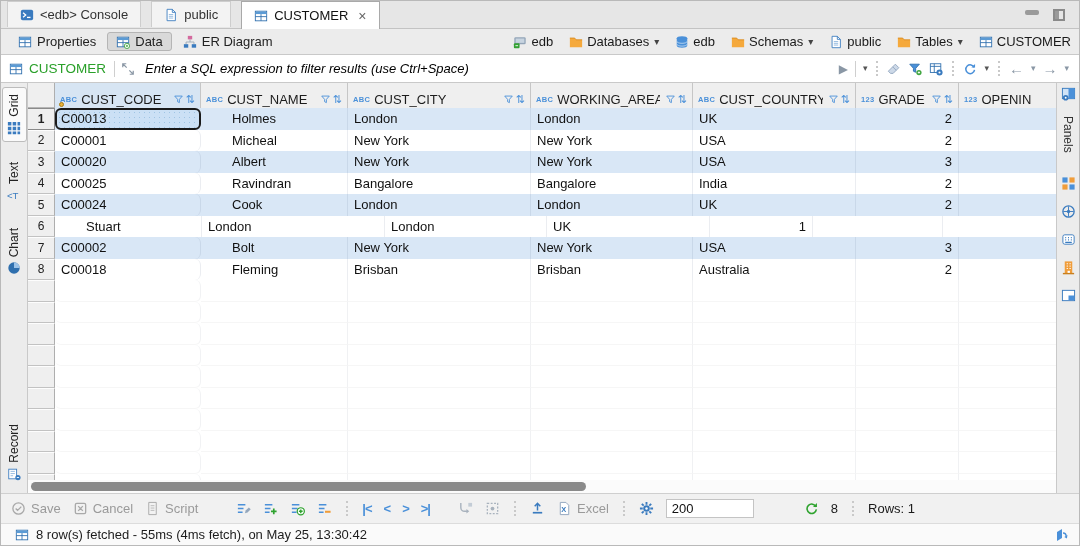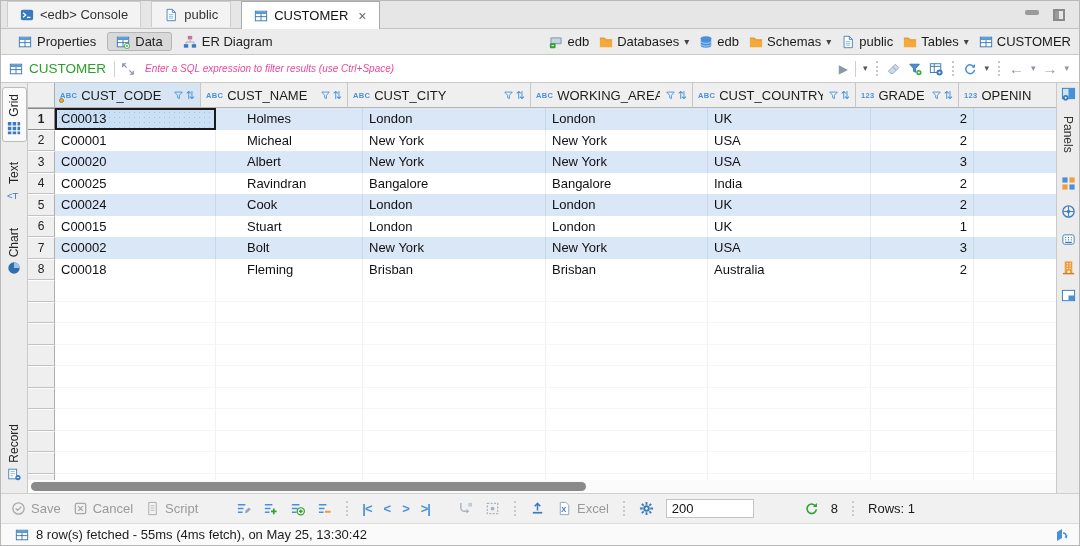--- a/index.html
+++ b/index.html
@@ -14,50 +14,50 @@
   .etab .close{display:none;color:#666;font-size:14px;margin-left:4px;cursor:pointer;}
   .etab .close.show{display:inline;}
   .wincontrols{margin-left:auto;display:flex;align-items:center;gap:14px;padding:0 14px;height:100%;}
   .win-min{width:14px;height:5px;background:#9a9a9a;border-radius:2px;display:block;margin-bottom:4px;}
   .win-max{width:12px;height:12px;border:2px solid #8a8a8a;box-sizing:border-box;background:linear-gradient(to right,#9a9a9a 4px,transparent 4px);display:block;}
   
   .subbar{height:26px;background:#ececec;border-bottom:1px solid #c9c9c9;display:flex;align-items:center;padding:0 8px;box-sizing:border-box;}
   .vtabs{display:flex;align-items:center;height:100%;}
   .vtab{display:flex;align-items:center;gap:5px;font-size:13px;color:#222;padding:2px 9px;border-radius:3px;margin-right:2px;cursor:pointer;}
   .vtab.active{background:#d9d9d9;border:1px solid #b5b5b5;padding:1px 8px;}
-  .crumbs{margin-left:auto;display:flex;align-items:center;gap:10px;}
+  .crumbs{margin-left:auto;display:flex;align-items:center;gap:16px;}
   .crumb{display:flex;align-items:center;gap:4px;font-size:13px;color:#1a1a1a;cursor:pointer;}
   .crumb .caret{display:none;font-size:10px;color:#444;margin-left:1px;}
   .crumb .caret.show{display:inline;}
   
   .filterbar{height:28px;background:#fff;border-bottom:1px solid #c9c9c9;display:flex;align-items:center;padding:0 8px;box-sizing:border-box;gap:6px;}
   .fname{color:#2aa02a;font-size:13.5px;margin-right:2px;}
   .thin-sep{width:1px;height:16px;background:#cfcfcf;}
-  .fplaceholder{flex:1;font-size:10px;font-style:italic;color:#ec4899;padding-left:4px;white-space:nowrap;overflow:hidden;}
+  .fplaceholder{flex:1;font-size:13px;font-style:italic;color:#000000;padding-left:4px;white-space:nowrap;overflow:hidden;}
   .fb-actions{display:flex;align-items:center;gap:7px;padding-right:2px;}
   .glyph{font-size:12px;color:#8a97a5;line-height:1;}
   .glyph.small{font-size:9px;}
   .glyph.dark{color:#555;}
   .dsep{border-left:2px dotted #c9c9c9;height:15px;width:0;margin:0 2px;}
   
   .mainrow{display:flex;height:410px;}
   .lrail{width:27px;background:#ececec;border-right:1px solid #c9c9c9;display:flex;flex-direction:column;align-items:center;padding:4px 0;box-sizing:border-box;}
   .railtab{display:flex;flex-direction:column;align-items:center;gap:4px;padding:6px 0;margin-bottom:14px;cursor:pointer;border-radius:3px;width:25px;}
   .railtab.active{background:#fafafa;border:1px solid #bcbcbc;box-sizing:border-box;}
   .vlabel{writing-mode:vertical-rl;transform:rotate(180deg);font-size:12px;color:#222;}
   .railtab.bottom{margin-top:auto;margin-bottom:2px;}
   .rrail{width:23px;background:#ececec;border-left:1px solid #c9c9c9;display:flex;flex-direction:column;align-items:center;padding:3px 0;box-sizing:border-box;gap:13px;}
   .rlabel{writing-mode:vertical-rl;font-size:12px;color:#333;margin-top:2px;}
   .rrail .ic{width:15px;height:15px;}
   
   .gridarea{flex:1;background:#fff;display:flex;flex-direction:column;overflow:hidden;position:relative;}
   .ghead{display:flex;height:25px;flex:0 0 25px;}
   .corner{width:27px;flex:0 0 27px;background:#efefef;border-right:1px solid #aeaeae;border-bottom:1px solid #b5b5b5;box-sizing:border-box;}
   .hcells{display:flex;flex:1;overflow:hidden;}
-  .hcell{display:flex;align-items:center;background:#efefef;border-right:1px solid #c6c6c6;border-bottom:1px solid #b5b5b5;box-sizing:border-box;padding:8px 5px;font-size:13px;color:#1c1c1c;flex:0 0 auto;cursor:pointer;}
+  .hcell{display:flex;align-items:center;background:#efefef;border-right:1px solid #c6c6c6;border-bottom:1px solid #b5b5b5;box-sizing:border-box;padding:16px 5px;font-size:13px;color:#1c1c1c;flex:0 0 auto;cursor:pointer;}
   .hcell.selected{background:#d7e5f3;}
   .hcell:nth-of-type(1){width:146px;}
   .hcell:nth-of-type(2){width:147px;}
   .hcell:nth-of-type(3){width:183px;}
   .hcell:nth-of-type(4){width:162px;}
   .hcell:nth-of-type(5){width:163px;}
   .hcell:nth-of-type(6){width:103px;}
   .hcell:nth-of-type(7){width:130px;}
   .typ{font-size:7.5px;font-weight:700;color:#4a90d9;margin-right:4px;letter-spacing:0.3px;position:relative;}
   .typ.key::after{content:"";position:absolute;left:-1px;bottom:-3px;width:5px;height:5px;background:#e8b23c;border-radius:50%;border:1px solid #a87c14;box-sizing:border-box;}
@@ -65,21 +65,21 @@
   .hicons{margin-left:auto;display:flex;align-items:center;gap:2px;padding-left:5px;}
   .hicons .ic{width:11px;height:11px;color:#4a90d9;}
   .sortg{font-size:11px;color:#4a90d9;line-height:1;}
   .rows{flex:0 0 auto;}
   .grow{display:flex;height:21.5px;box-sizing:border-box;}
   .rows > .grow:nth-of-type(odd){background:#d9e7f6;}
   .rn{width:27px;flex:0 0 27px;background:#efefef;border-right:1px solid #aeaeae;border-bottom:1px solid #c2c2c2;border-top:1px solid #fdfdfd;box-sizing:border-box;font-size:12px;color:#222;display:flex;align-items:center;justify-content:center;}
   .grow.current .rn{font-weight:700;border-color:#8a8a8a;}
   .cell{flex:0 0 auto;font-size:13px;color:#111;padding:0 6px;display:flex;align-items:center;border-right:1px solid rgba(90,110,140,0.12);box-sizing:border-box;white-space:nowrap;overflow:hidden;}
   .cell.num{justify-content:flex-end;}
-  .c0{width:161px;}.c1{width:147px;padding-left:31px;}.c2{width:183px;}.c3{width:162px;}.c4{width:163px;}.c5{width:103px;}.c6{width:130px;}
+  .c0{width:146px;border-radius:6px;}.c1{width:147px;padding-left:31px;}.c2{width:183px;}.c3{width:162px;}.c4{width:163px;}.c5{width:103px;}.c6{width:130px;}
   .cell.selcell{border:2px solid #1a1a1a;background-color:#cbe0f5;background-image:radial-gradient(#9fc4e4 0.8px,transparent 0.8px);background-size:5px 5px;padding:0 4px;}
   .emptyrows{flex:1;overflow:hidden;}
   .emptyrows .grow{background:#fff;}
   .emptyrows .cell{border-right:1px solid rgba(120,130,150,0.10);border-bottom:1px solid rgba(0,0,0,0.035);}
   .hscroll{height:13px;flex:0 0 13px;background:#fbfbfb;position:relative;}
   .hthumb{position:absolute;left:3px;top:2px;height:9px;width:54%;background:#8a8a8a;border-radius:5px;}
   
   .btoolbar{height:30px;background:#f1f1f1;border-top:1px solid #cfcfcf;display:flex;align-items:center;padding:0 10px;box-sizing:border-box;gap:12px;font-size:13px;color:#9a9a9a;}
   .tbtn{display:flex;align-items:center;gap:5px;cursor:pointer;}
   .tbtn .ic{width:15px;height:15px;}
@@ -654,21 +654,20 @@
             <div class="cell c1">Cook</div>
             <div class="cell c2">London</div>
             <div class="cell c3">London</div>
             <div class="cell c4">UK</div>
             <div class="cell c5 num">2</div>
             <div class="cell c6 num"></div>
           </div>
 
           <div class="grow">
             <div class="rn">6</div>
-            <div class="cell c0">C00015</div>
             <div class="cell c1">Stuart</div>
             <div class="cell c2">London</div>
             <div class="cell c3">London</div>
             <div class="cell c4">UK</div>
             <div class="cell c5 num">1</div>
             <div class="cell c6 num"></div>
           </div>
 
           <div class="grow">
             <div class="rn">7</div>

